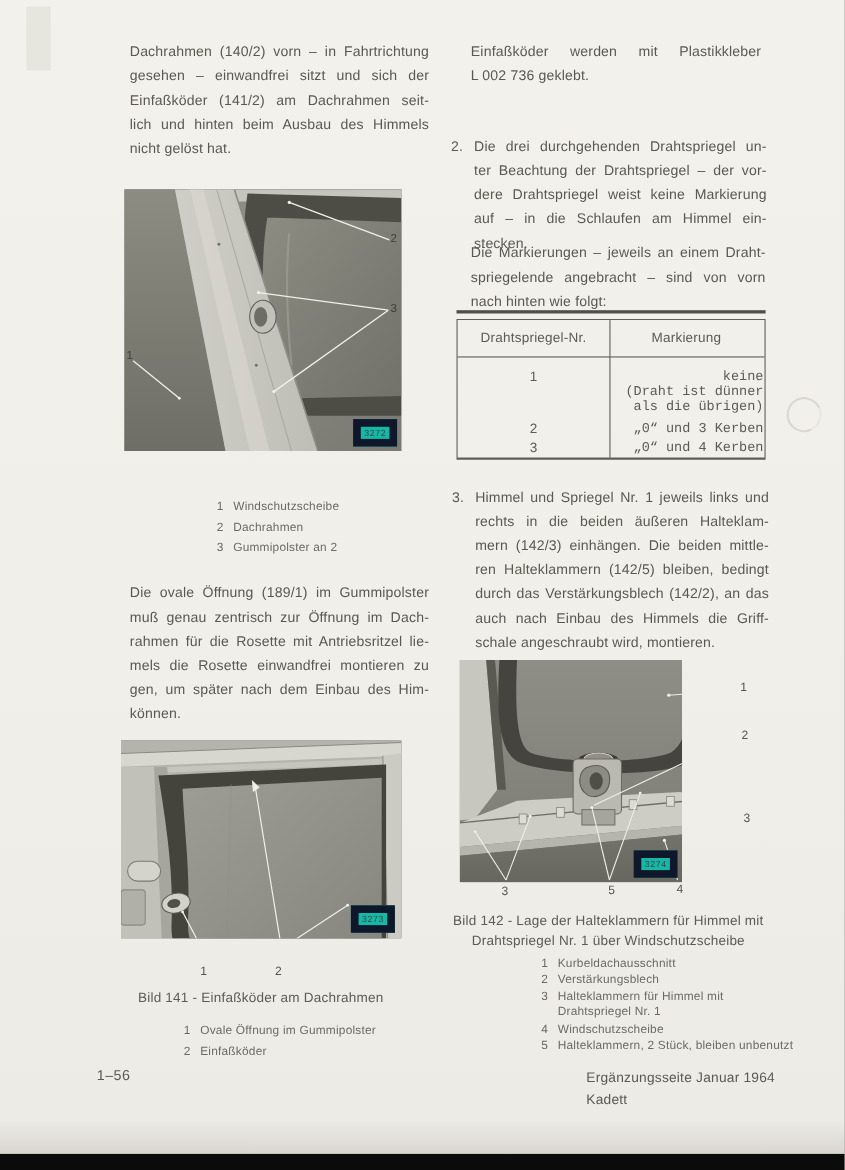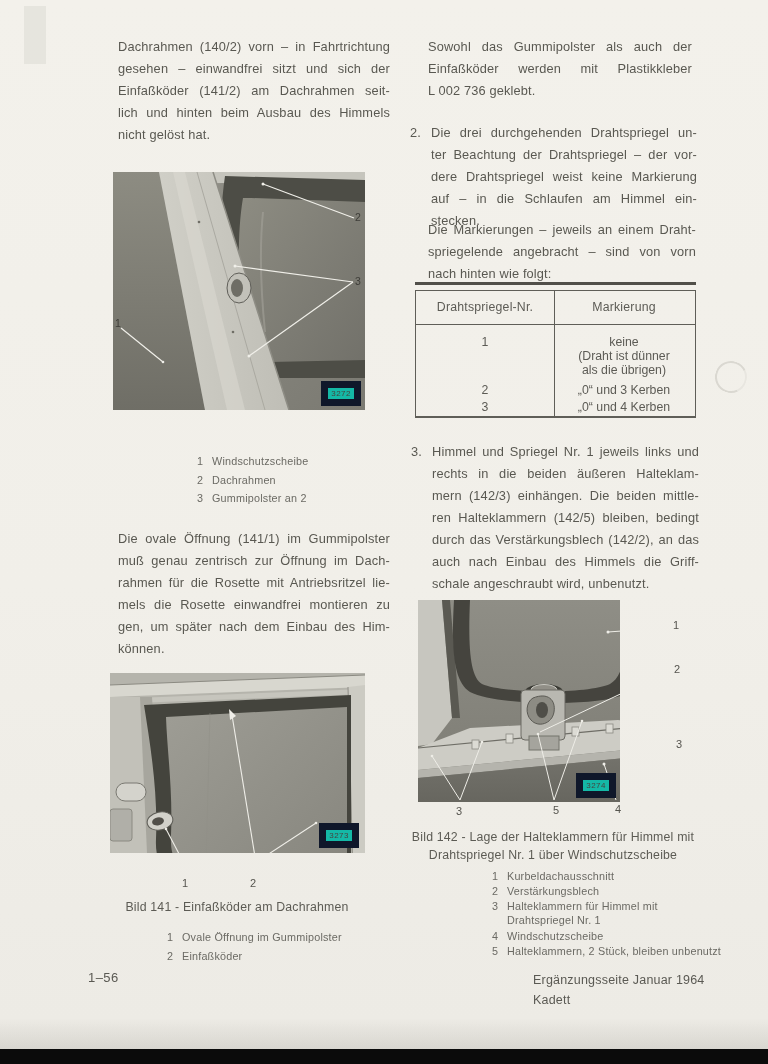--- a/index.html
+++ b/index.html
@@ -27,21 +27,21 @@
   .mtable { position:absolute; left:415px; top:282px; width:281px; }
   .mtable-toprule { height:2.5px; background:#514f49; }
   .mtable-box { position:relative; margin-top:5px; border:1.2px solid #5f5e58; border-bottom-width:2.6px; height:125px; }
   .mtable-head { display:flex; height:33px; border-bottom:1.6px solid #5f5e58; align-items:center; }
   .mtable-head .th { font-size:12.3px; color:#5c5b55; text-align:center; letter-spacing:0.2px; }
   .th1, .td1 { width:138px; flex:none; }
   .th2, .td2 { width:140px; flex:none; }
   .mtable-vline { position:absolute; left:138px; top:0; bottom:0; width:1px; background:#5f5e58; }
   .trow { display:flex; font-size:12.3px; color:#5c5b55; }
   .td1 { text-align:center; }
-  .td2 { text-align:center; line-height:14px; }
+  .td2 { text-align:right; line-height:14px;font-family:Liberation Mono, monospace; }
   
   .edge-strip { position:absolute; left:24px; top:6px; width:22px; height:58px; background:#e2e0da; opacity:0.75; }
   .ring-mark { position:absolute; left:715px; top:361px; width:28px; height:28px; border:2px solid #d6d4cd;
                border-radius:50%; opacity:0.85; transform:rotate(20deg); border-right-color:#e7e5df; }
   .bottom-shade { position:absolute; left:0; top:1018px; width:768px; height:31px;
                   background:linear-gradient(180deg, rgba(60,58,50,0) 0%, rgba(60,58,50,0.10) 100%); }
   .bottom-bar { position:absolute; left:0; top:1049px; width:768px; height:15px; background:#0b0b0b; }
   .footer-left { position:absolute; left:88px; top:970px; font-size:13px; color:#5a5953; letter-spacing:0.4px; }
   .footer-right { position:absolute; left:533px; top:970px; font-size:12.5px; color:#5a5953; line-height:20px; letter-spacing:0.2px; }
 </style>
@@ -123,21 +123,21 @@
       <span class="legend-n">2</span>
       <span>Dachrahmen</span>
     </div>
     <div class="legend-row">
       <span class="legend-n">3</span>
       <span>Gummipolster an 2</span>
     </div>
   </div>
 
   <div class="abs para" style="left:118px; top:528px; width:272px;">
-    <div class="jl">Die ovale Öffnung (141/1) im Gummipolster</div>
+    <div class="jl">Die ovale Öffnung (189/1) im Gummipolster</div>
     <div class="jl">muß genau zentrisch zur Öffnung im Dach-</div>
     <div class="jl">rahmen für die Rosette mit Antriebsritzel lie-</div>
     <div class="jl">mels die Rosette einwandfrei montieren zu</div>
     <div class="jl">gen, um später nach dem Einbau des Him-</div>
     <div class="jl-end">können.</div>
   </div>
 
   <div class="photo" style="left:110px; top:673px; width:255px; height:180px;">
     <svg width="255" height="202" viewBox="0 0 255 202">
       <defs>
@@ -185,21 +185,20 @@
       <span class="legend-n">1</span>
       <span>Ovale Öffnung im Gummipolster</span>
     </div>
     <div class="legend-row">
       <span class="legend-n">2</span>
       <span>Einfaßköder</span>
     </div>
   </div>
 
   <div class="abs para" style="left:428px; top:36px; width:264px;">
-    <div class="jl">Sowohl das Gummipolster als auch der</div>
     <div class="jl">Einfaßköder werden mit Plastikkleber</div>
     <div class="jl-end">L 002 736 geklebt.</div>
   </div>
 
   <div class="abs para" style="left:431px; top:122px; width:266px;">
     <span class="item-num">2.</span>
     <div class="jl">Die drei durchgehenden Drahtspriegel un-</div>
     <div class="jl">ter Beachtung der Drahtspriegel – der vor-</div>
     <div class="jl">dere Drahtspriegel weist keine Markierung</div>
     <div class="jl">auf – in die Schlaufen am Himmel ein-</div>
@@ -240,21 +239,21 @@
   </div>
 
   <div class="abs para" style="left:432px; top:441px; width:267px;">
     <span class="item-num">3.</span>
     <div class="jl">Himmel und Spriegel Nr. 1 jeweils links und</div>
     <div class="jl">rechts in die beiden äußeren Halteklam-</div>
     <div class="jl">mern (142/3) einhängen. Die beiden mittle-</div>
     <div class="jl">ren Halteklammern (142/5) bleiben, bedingt</div>
     <div class="jl">durch das Verstärkungsblech (142/2), an das</div>
     <div class="jl">auch nach Einbau des Himmels die Griff-</div>
-    <div class="jl-end">schale angeschraubt wird, unbenutzt.</div>
+    <div class="jl-end">schale angeschraubt wird, montieren.</div>
   </div>
 
   <div class="photo" style="left:418px; top:600px; width:202px; height:202px;">
     <svg width="250" height="202" viewBox="0 0 250 202">
       <defs>
         <linearGradient id="g142t" x1="0" y1="0" x2="0" y2="1">
           <stop offset="0" stop-color="#8f8e86"></stop>
             <stop offset="1" stop-color="#7c7b73"></stop>
         </linearGradient>
         <linearGradient id="g142b" x1="0" y1="0" x2="0" y2="1">

